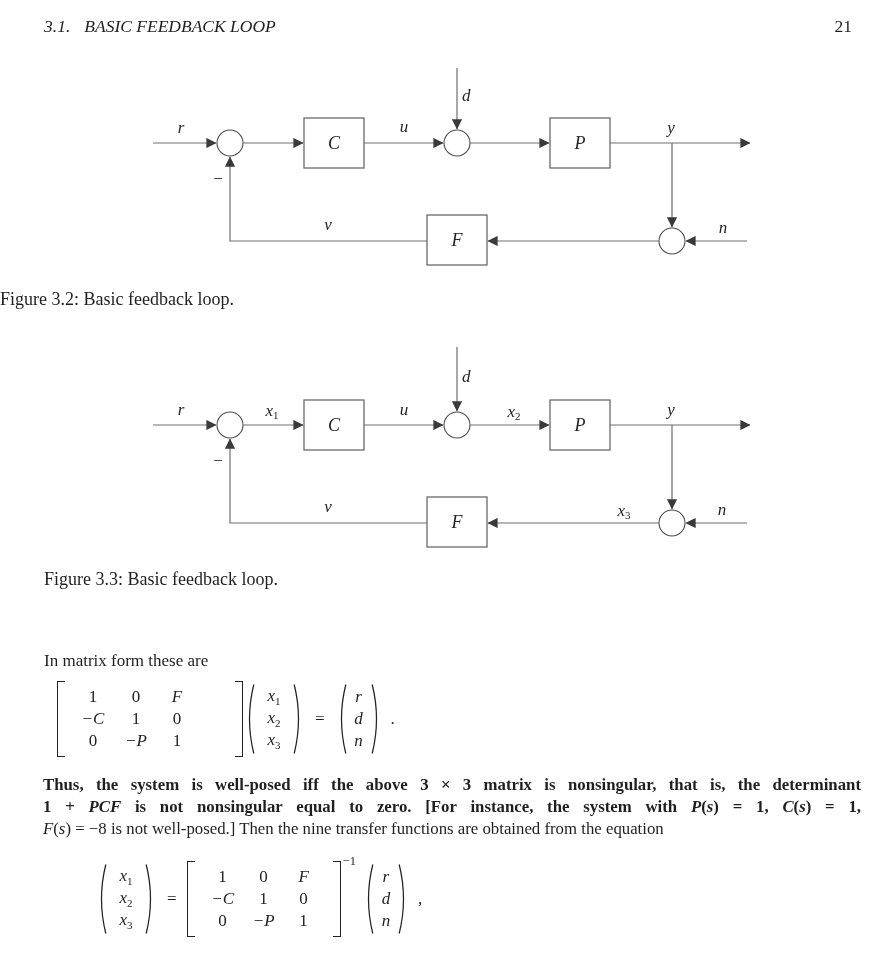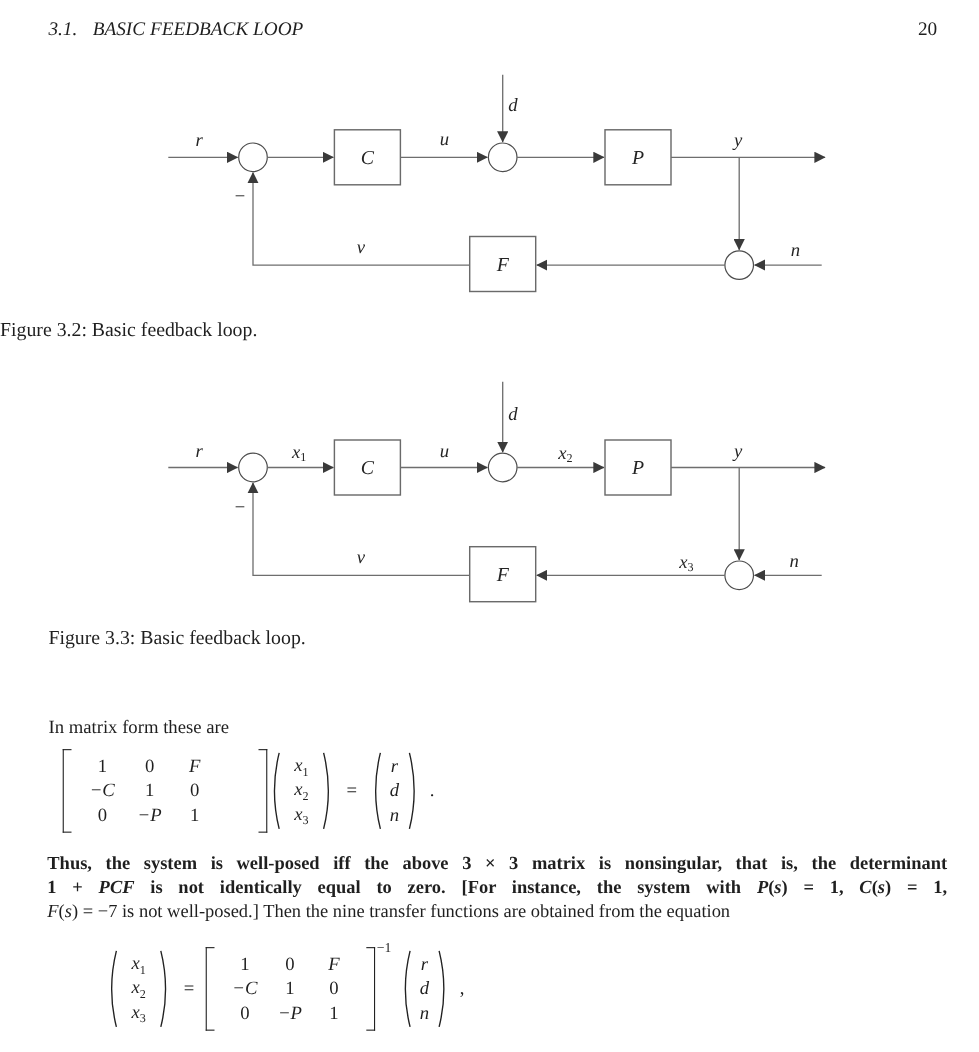--- a/index.html
+++ b/index.html
@@ -53,21 +53,21 @@
   sub{font-size:11px;font-style:normal;}
 </style>
 </head>
 <body>
 
 <div class="page">
 
   <div class="running-head">
     <span class="sec">3.1.</span><span>BASIC FEEDBACK LOOP</span>
   </div>
-  <div class="page-number">20</div>
+  <div class="page-number">21</div>
 
   <svg class="fig" style="left:145px;top:58px" width="615" height="227" viewBox="145 58 615 227">
     <defs>
       <marker id="ah-a" viewBox="0 0 9 9" refX="8.5" refY="4.5" markerWidth="8.5" markerHeight="8.5" orient="auto">
         <path d="M0,0 L9,4.5 L0,9 z" fill="#3a3a3a"></path>
       </marker>
     </defs>
     <line x1="153" y1="143" x2="216" y2="143" marker-end="url(#ah-a)"></line>
     <text class="ml" x="181" y="133" text-anchor="middle">r</text>
     <circle cx="230" cy="143" r="13"></circle>
@@ -176,22 +176,22 @@
     </div>
     <svg class="paren" width="12" height="72" viewBox="0 0 12 72">
         <path d="M1.2,1.5 Q9.8,36 1.2,70.5"></path>
       </svg>
 
     <span class="post">.</span>
   </div>
 
   <div class="para">
     <div class="pline j"><span>Thus, the system is well-posed iff the above 3 × 3 matrix is nonsingular, that is, the determinant</span></div>
-    <div class="pline j"><span>1 + </span><span class="it">PCF</span><span> is not identically equal to zero. [For instance, the system with </span><span class="it">P</span><span>(</span><span class="it">s</span><span>) = 1, </span><span class="it">C</span><span>(</span><span class="it">s</span><span>) = 1,</span></div>
-    <div class="pline"><span class="it">F</span><span>(</span><span class="it">s</span><span>) = −7 is not well-posed.] Then the nine transfer functions are obtained from the equation</span></div>
+    <div class="pline j"><span>1 + </span><span class="it">PCF</span><span> is not nonsingular equal to zero. [For instance, the system with </span><span class="it">P</span><span>(</span><span class="it">s</span><span>) = 1, </span><span class="it">C</span><span>(</span><span class="it">s</span><span>) = 1,</span></div>
+    <div class="pline"><span class="it">F</span><span>(</span><span class="it">s</span><span>) = −8 is not well-posed.] Then the nine transfer functions are obtained from the equation</span></div>
   </div>
 
   <div class="equation eq2">
     <svg class="paren" width="12" height="72" viewBox="0 0 12 72">
         <path d="M10.8,1.5 Q2.2,36 10.8,70.5"></path>
       </svg>
     <div class="vec vx">
       <div><span class="it">x</span><sub>1</sub></div>
       <div><span class="it">x</span><sub>2</sub></div>
       <div><span class="it">x</span><sub>3</sub></div>

